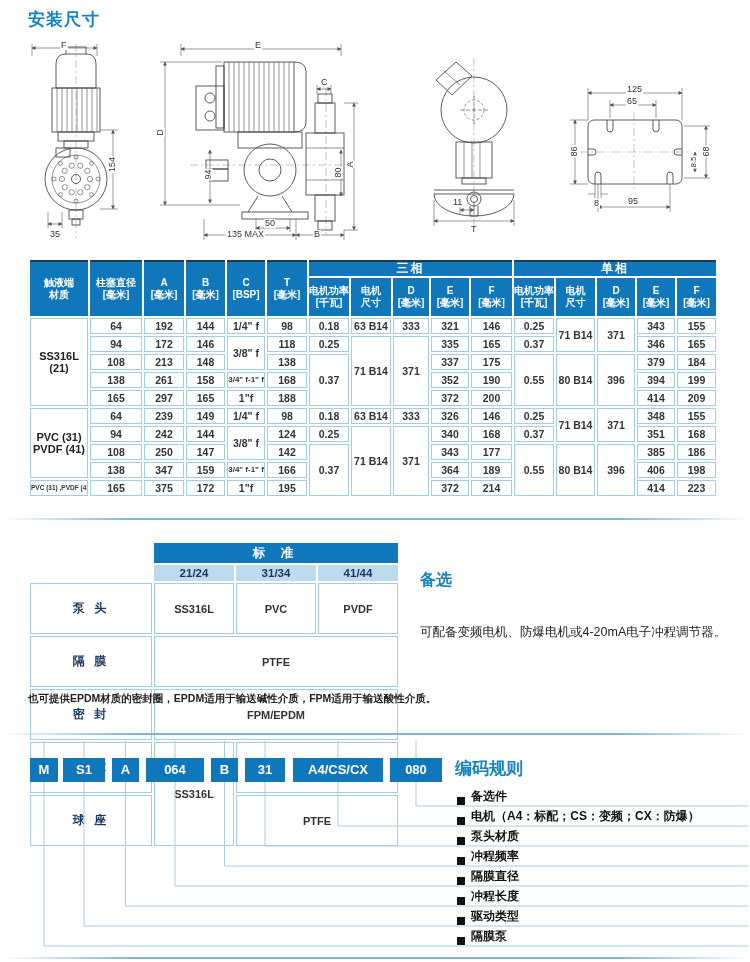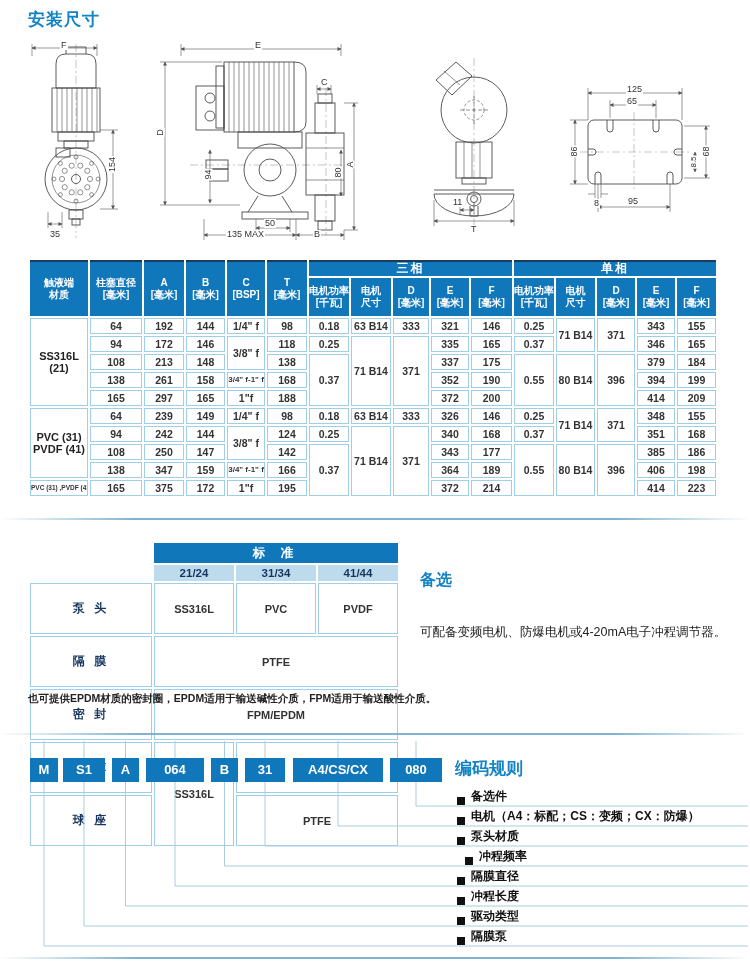--- a/index.html
+++ b/index.html
@@ -520,21 +520,21 @@
         <span>备选件</span>
       </div>
       <div class="code-item" style="top: 810px;">
         <span class="bullet"></span>
         <span>电机（A4：标配；CS：变频；CX：防爆）</span>
       </div>
       <div class="code-item" style="top: 830px;">
         <span class="bullet"></span>
         <span>泵头材质</span>
       </div>
-      <div class="code-item" style="top: 850px; margin-left: 8px;">
+      <div class="code-item" style="top: 850px;">
         <span class="bullet"></span>
         <span>冲程频率</span>
       </div>
       <div class="code-item" style="top: 870px;">
         <span class="bullet"></span>
         <span>隔膜直径</span>
       </div>
       <div class="code-item" style="top: 890px;">
         <span class="bullet"></span>
         <span>冲程长度</span>

